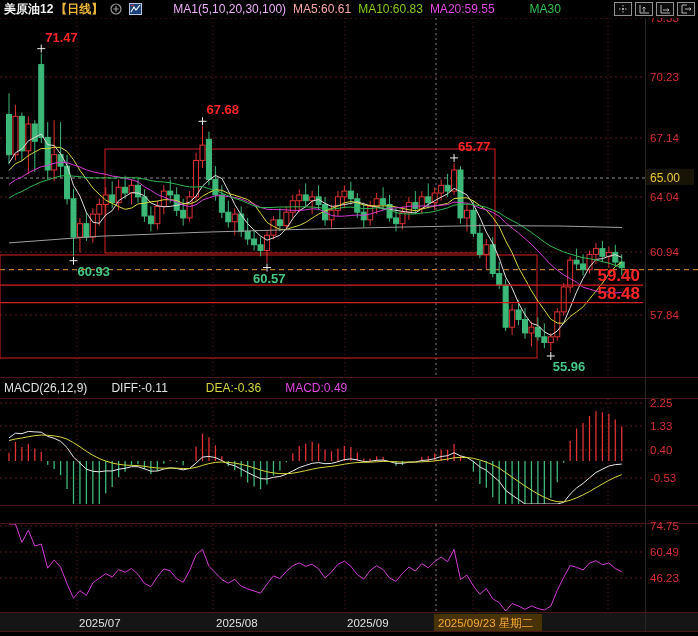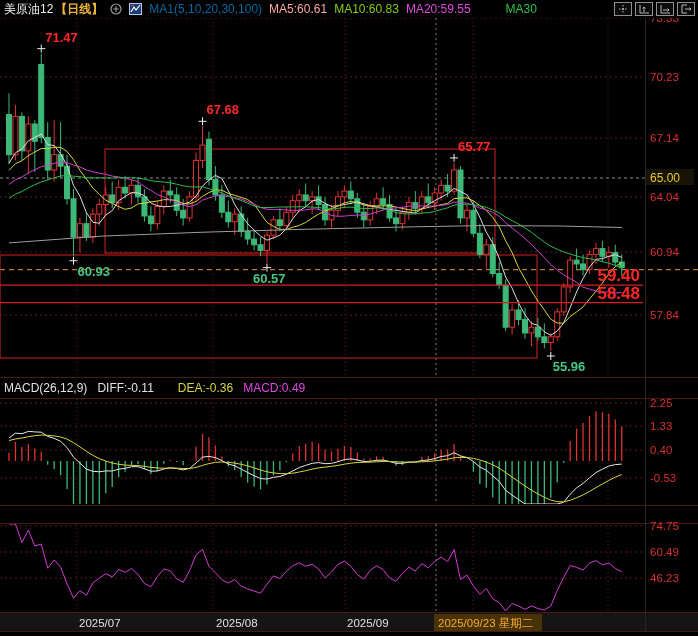--- a/index.html
+++ b/index.html
@@ -1,30 +1,30 @@
 <!DOCTYPE html>
 <html><head>
 <meta charset="utf-8">
 <style>
   html,body{margin:0;padding:0;background:#000;}
   #app{position:relative;width:698px;height:636px;background:#000;overflow:hidden;
        font-family:"Liberation Sans",sans-serif;}
   .hdr{position:absolute;top:0;left:0;width:698px;height:18px;display:flex;align-items:center;
        gap:7px;padding-left:4px;box-sizing:border-box;font-size:12px;color:#e8e8e8;z-index:6;background:#000;}
-  .hdr .sym{color:#f0f0f0;font-weight:normal;}
+  .hdr .sym{color:#f0f0f0;font-weight:bold;}
   .hdr .per{color:#edb63a;font-weight:bold;}
-  .hdr .ma-set{color:#0369a1;}
+  .hdr .ma-set{color:#f0abfc;margin-left:24px;}
   .hdr .ma5{color:#fca5a5;}
   .hdr .ma10{color:#84cc16;}
   .hdr .ma20{color:#e048e0;}
   .hdr .ma30{color:#2fc04f;margin-left:28px;}
   .toolbar{margin-left:auto;display:flex;gap:3px;padding-right:3px;}
   .tool-btn{width:18px;height:14px;border:1px solid #909090;background:#0c0c0c;display:flex;
             align-items:center;justify-content:center;box-sizing:border-box;}
-  .panel-hdr{position:absolute;left:4px;display:flex;gap:10px;font-size:12px;z-index:5;}
+  .panel-hdr{position:absolute;left:4px;display:flex;gap:24px;font-size:12px;z-index:5;}
   .panel-hdr .w{color:#e0e0e0;}
   .panel-hdr .y{color:#d6d63c;padding-left:14px;}
   .panel-hdr .m{color:#e048e0;}
   #wm{position:absolute;left:560px;top:569px;font-size:44px;color:#f5f5f5;letter-spacing:1px;
       z-index:7;text-shadow:0 0 6px rgba(255,255,255,.35);}
   svg text{font-family:"Liberation Sans",sans-serif;}
 </style>
 </head>
 <body>
 

